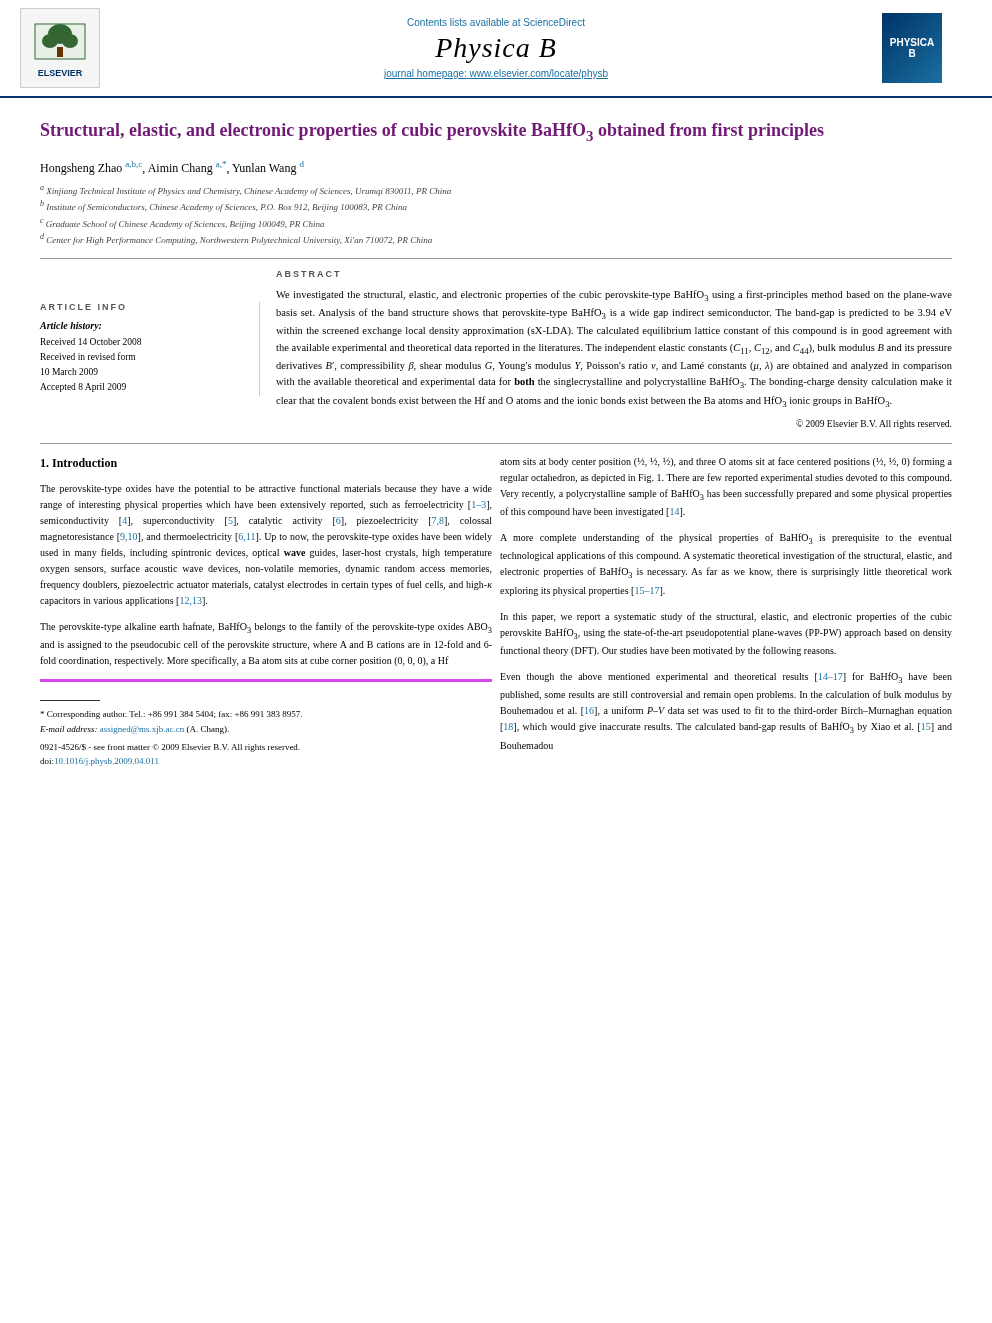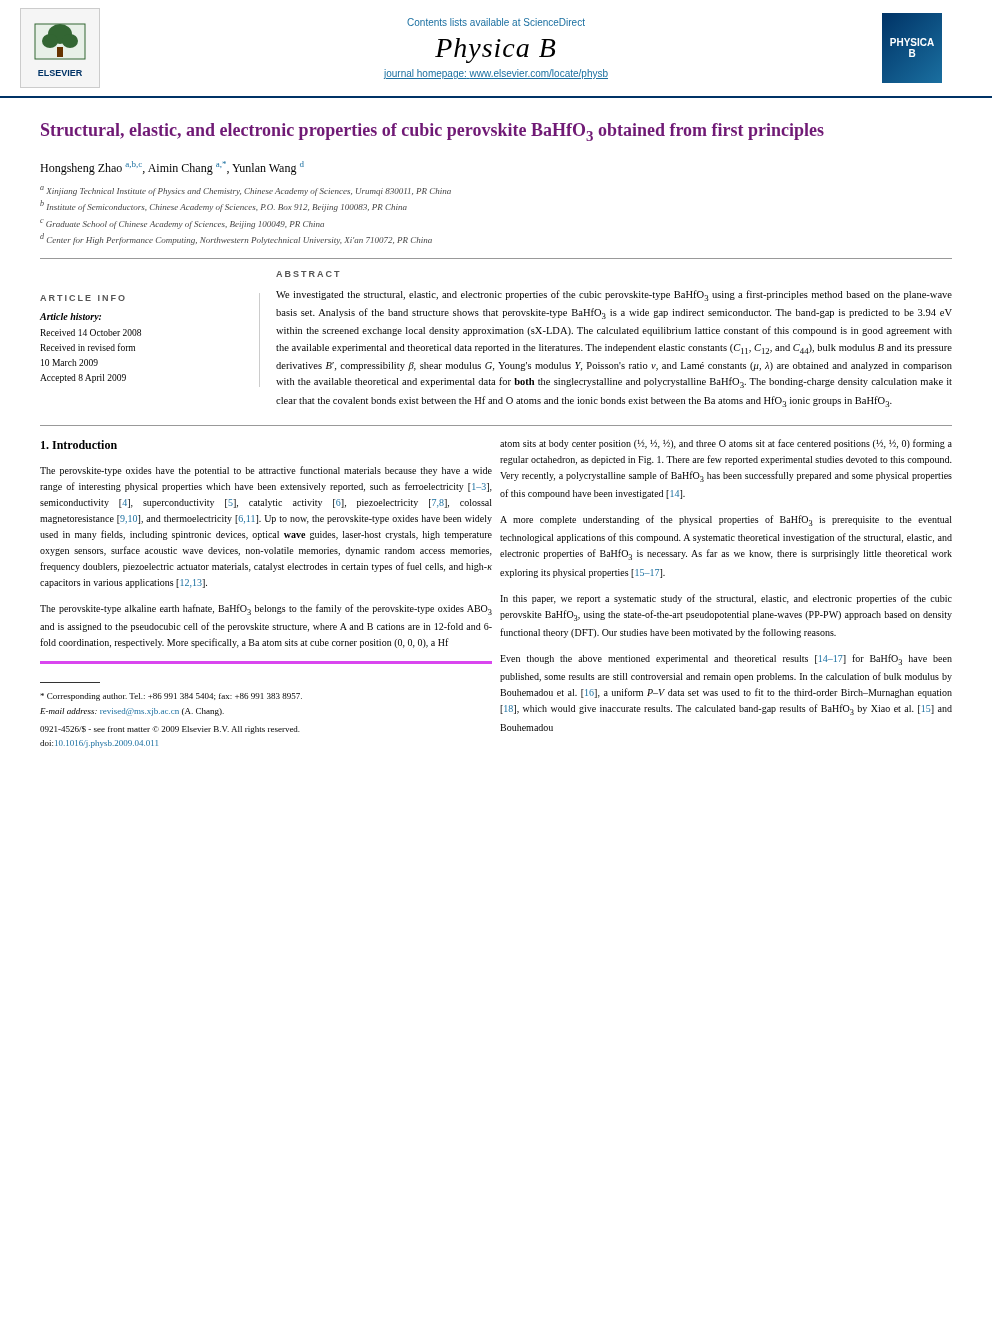--- a/index.html
+++ b/index.html
@@ -313,20 +313,21 @@
         </div>
 
 
       </div>
 
       <div class="abstract-col">
         <div class="section-label">ABSTRACT</div>
         <div class="abstract-text">
           We investigated the structural, elastic, and electronic properties of the cubic perovskite-type BaHfO<sub>3</sub> using a first-principles method based on the plane-wave basis set. Analysis of the band structure shows that perovskite-type BaHfO<sub>3</sub> is a wide gap indirect semiconductor. The band-gap is predicted to be 3.94 eV within the screened exchange local density approximation (sX-LDA). The calculated equilibrium lattice constant of this compound is in good agreement with the available experimental and theoretical data reported in the literatures. The independent elastic constants (<span class="italic">C</span><sub>11</sub>, <span class="italic">C</span><sub>12</sub>, and <span class="italic">C</span><sub>44</sub>), bulk modulus <span class="italic">B</span> and its pressure derivatives <span class="italic">B</span>′, compressibility <span class="italic">β</span>, shear modulus <span class="italic">G</span>, Young's modulus <span class="italic">Y</span>, Poisson's ratio <span class="italic">ν</span>, and Lamé constants (<span class="italic">μ</span>, <span class="italic">λ</span>) are obtained and analyzed in comparison with the available theoretical and experimental data for <span class="bold">both</span> the singlecrystalline and polycrystalline BaHfO<sub>3</sub>. The bonding-charge density calculation make it clear that the covalent bonds exist between the Hf and O atoms and the ionic bonds exist between the Ba atoms and HfO<sub>3</sub> ionic groups in BaHfO<sub>3</sub>.
         </div>
+        <div class="copyright-line">© 2009 Elsevier B.V. All rights reserved.</div>
       </div>
     </div>
 
     <hr class="divider-line">
 
     <div class="body-two-col">
 
       <div class="body-col">
         <div class="section-heading">
           <span>1.  Introduction</span>
@@ -336,21 +337,21 @@
         </p>
         <p>
           The perovskite-type alkaline earth hafnate, BaHfO<sub>3</sub> belongs to the family of the perovskite-type oxides ABO<sub>3</sub> and is assigned to the pseudocubic cell of the perovskite structure, where A and B cations are in 12-fold and 6-fold coordination, respectively. More specifically, a Ba atom sits at cube corner position (0, 0, 0), a Hf
         </p>
 
         <div class="footnote-section">
           <div class="small-divider"></div>
           <div>* Corresponding author. Tel.: +86 991 384 5404; fax: +86 991 383 8957.</div>
           <div>
             <span class="italic">E-mail address:</span>
-            <span class="blue-link">revised@ms.xjb.ac.cn</span> (A. Chang).
+            <span class="blue-link">assigned@ms.xjb.ac.cn</span> (A. Chang).
           </div>
           <div style="margin-top:4px;">0921-4526/$ - see front matter © 2009 Elsevier B.V. All rights reserved.</div>
           <div>
             doi:<span class="blue-link">10.1016/j.physb.2009.04.011</span>
           </div>
         </div>
       </div>
 
       <div class="body-col">
         <p>

